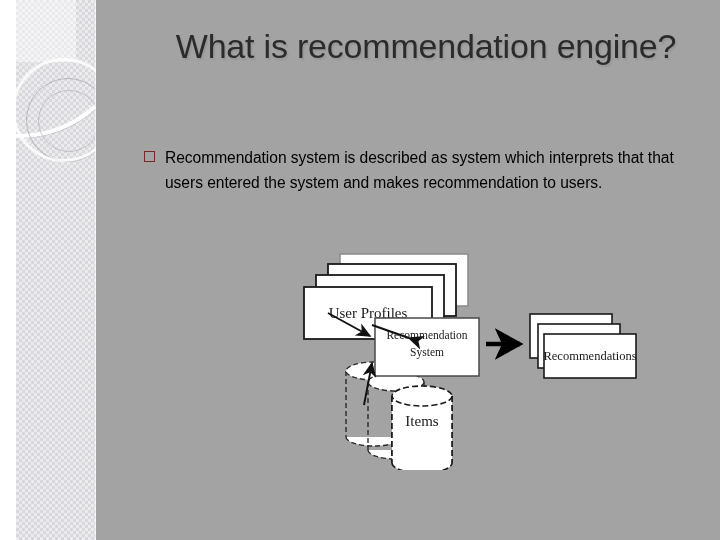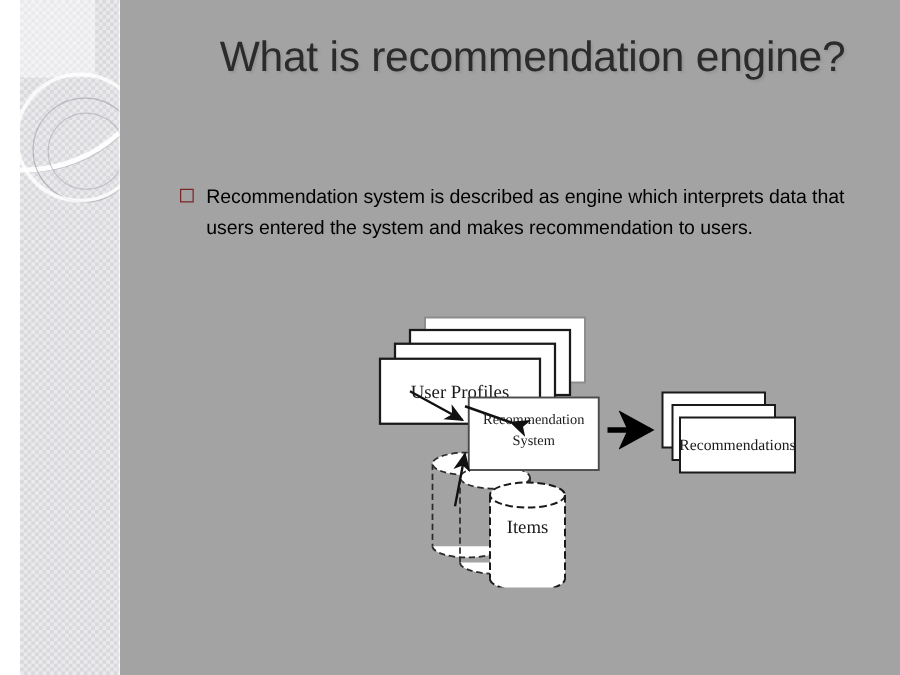--- a/index.html
+++ b/index.html
@@ -168,21 +168,21 @@
     <div class="sidebar-ring-inner"></div>
     <div class="sidebar-ring-white"></div>
     <div class="sidebar-edge"></div>
   </div>
 
   <div class="title">What is recommendation engine?</div>
 
   <div class="body-block">
     <div class="bullet-row">
       <span class="bullet-marker"></span>
-      <span class="bullet-text">Recommendation system is described as engine which interprets data that users entered the system and makes recommendation to users.</span>
+      <span class="bullet-text">Recommendation system is described as system which interprets that that users entered the system and makes recommendation to users.</span>
     </div>
   </div>
 
   <div class="diagram">
     <svg width="470" height="240" viewBox="0 0 470 240" xmlns="http://www.w3.org/2000/svg">
 
       <g>
         <rect x="144" y="24" width="128" height="52" fill="#ffffff" stroke="#8d8d8d" stroke-width="1.6"></rect>
         <rect x="132" y="34" width="128" height="52" fill="#ffffff" stroke="#1a1a1a" stroke-width="1.8"></rect>
         <rect x="120" y="45" width="128" height="52" fill="#ffffff" stroke="#1a1a1a" stroke-width="1.8"></rect>

